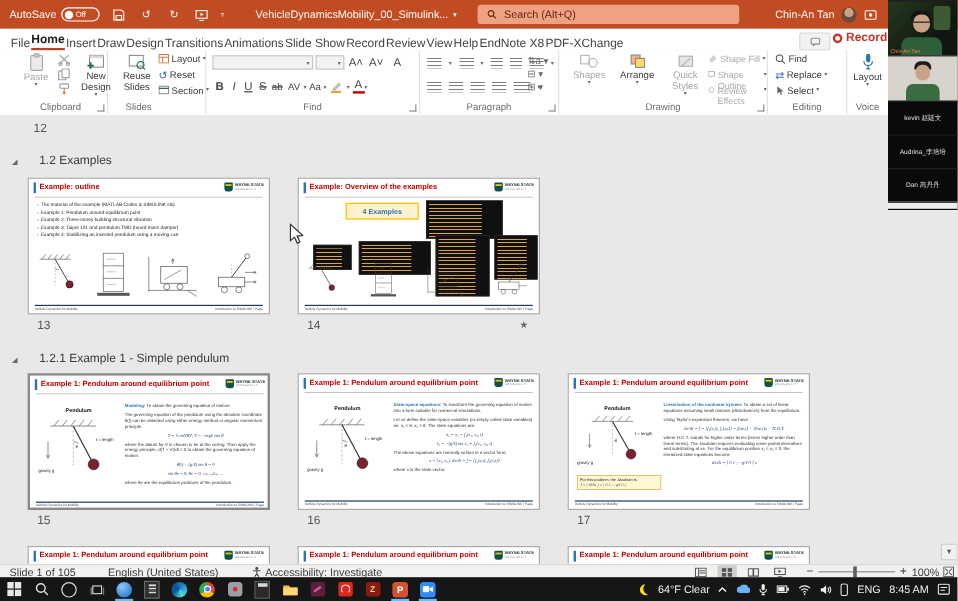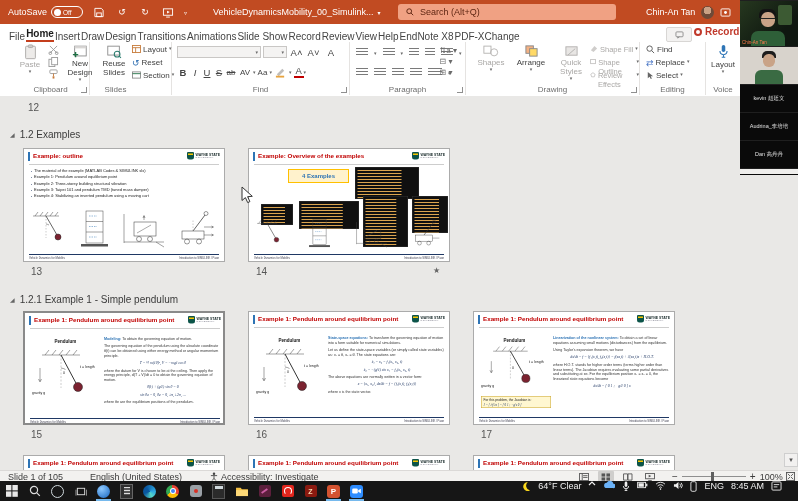--- a/index.html
+++ b/index.html
@@ -34,21 +34,21 @@
   .bigbtn{position:absolute;top:2px;display:flex;flex-direction:column;align-items:center;font-size:8px;color:#3f3f3f;line-height:1.15;text-align:center}
   .bigbtn.dis{color:#A9A7A5}
   .carA{font-size:5px;color:#6a6a6a}
   .smallrow{display:flex;align-items:flex-start;gap:2px;font-size:8px;color:#3f3f3f;height:13px}
   .smallrow.dis{color:#ABA9A7}
   .fontbox{background:#F4F3F2;border:1px solid #C9C7C5;height:12px;display:flex;align-items:center;justify-content:flex-end;padding-right:2px;box-sizing:border-box}
   .fbtn{font-size:9.5px;color:#444;width:12px;text-align:center}
   .bars{width:12px;height:9px;background:repeating-linear-gradient(to bottom,#7a7a7a 0 1px,transparent 1px 3px)}
   
   .content{position:absolute;left:0;top:96px;width:798px;height:374px;background:#E9E8E6;overflow:hidden}
-  .sec-head{position:absolute;display:flex;align-items:center;gap:5px;font-size:10px;color:#3b3b3b}
+  .sec-head{position:absolute;display:flex;align-items:center;gap:18px;font-size:10px;color:#3b3b3b}
   .sec-tri{font-size:6px;color:#666}
   .slide-num{position:absolute;font-size:10px;color:#555}
   .thumb{position:absolute;width:202px;height:114px;background:#fff;border:1px solid #ABABAB;overflow:hidden;box-sizing:border-box}
   .thumb.sel{border:2px solid #8a8a8a}
   .half{width:400px;height:224px;transform:scale(.5);transform-origin:0 0;position:relative}
   .s-titlerow{position:absolute;left:8px;top:6px;right:8px;height:22px;display:flex;align-items:flex-start}
   .s-bar{width:4px;height:18px;background:#2E74B5;margin-right:6px}
   .s-title{font-size:12.5px;font-weight:bold;color:#C00000;white-space:nowrap}
   .ws{margin-left:auto;display:flex;align-items:center;gap:3px}
   .ws-shield{width:14px;height:15px;background:#0C5449;border-radius:2px 2px 5px 5px;position:relative}
@@ -82,21 +82,21 @@
   
   .statusbar{position:absolute;left:0;top:470px;width:798px;height:11px;background:#F2F1EF;border-top:1px solid #DBD9D7;
      display:flex;align-items:center;font-size:9px;color:#3b3b3b}
   .sb-item{position:absolute;white-space:nowrap;display:flex;align-items:center;gap:3px}
   .viewbtn{display:flex;align-items:center;justify-content:center;width:16px;height:11px}
   .viewbtn.active{background:#CFCECC;border-radius:1px}
   
   .taskbar{position:absolute;left:0;top:481px;width:798px;height:20px;background:#161616;display:flex;align-items:center}
   .tb-ic{width:23px;height:20px;display:flex;align-items:center;justify-content:center;position:relative}
   .running:after{content:"";position:absolute;bottom:0;left:4px;right:4px;height:2px;background:#76b9ed}
-  .tray{position:absolute;right:0;top:0;height:20px;display:flex;gap:7px;padding-right:16px;color:#eee}
+  .tray{position:absolute;right:0;top:0;height:20px;display:flex;align-items:center;gap:7px;padding-right:6px;color:#eee}
   .tray .txt{font-size:9px;color:#f0f0f0}
   
   .vpanel{position:absolute;left:740px;top:0;width:58px;height:175px;z-index:60;background:#0a0a0a}
   .vtile{position:relative;width:58px;overflow:hidden;border-top:1px solid #1f1f1f;box-sizing:border-box}
   .vname{position:absolute;left:2px;bottom:1px;font-size:4.5px;color:#ddd;white-space:nowrap}
   .ntile{display:flex;align-items:center;justify-content:center}
   .ntile span{font-size:5.5px;color:#e0e0e0;white-space:nowrap}
   .cursor{position:absolute;z-index:70}
 </style>
 </head>

